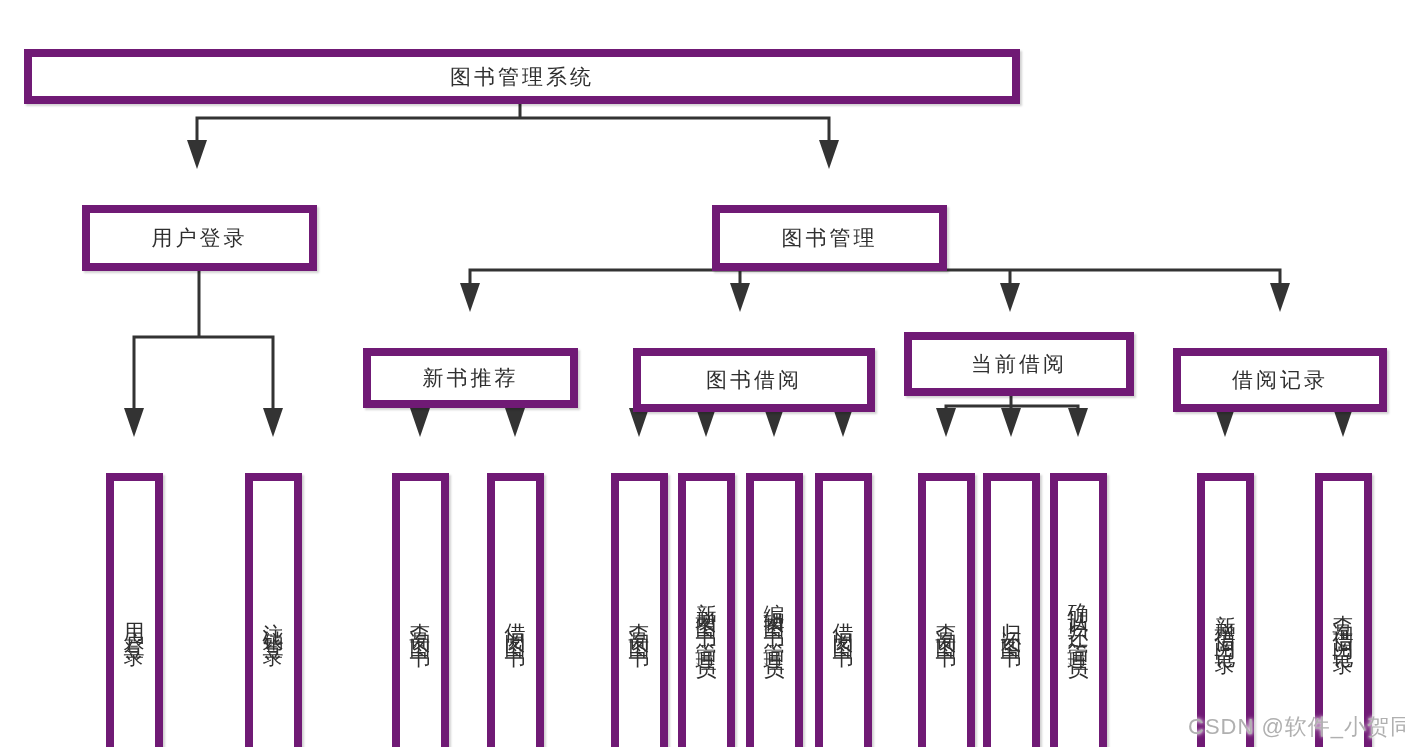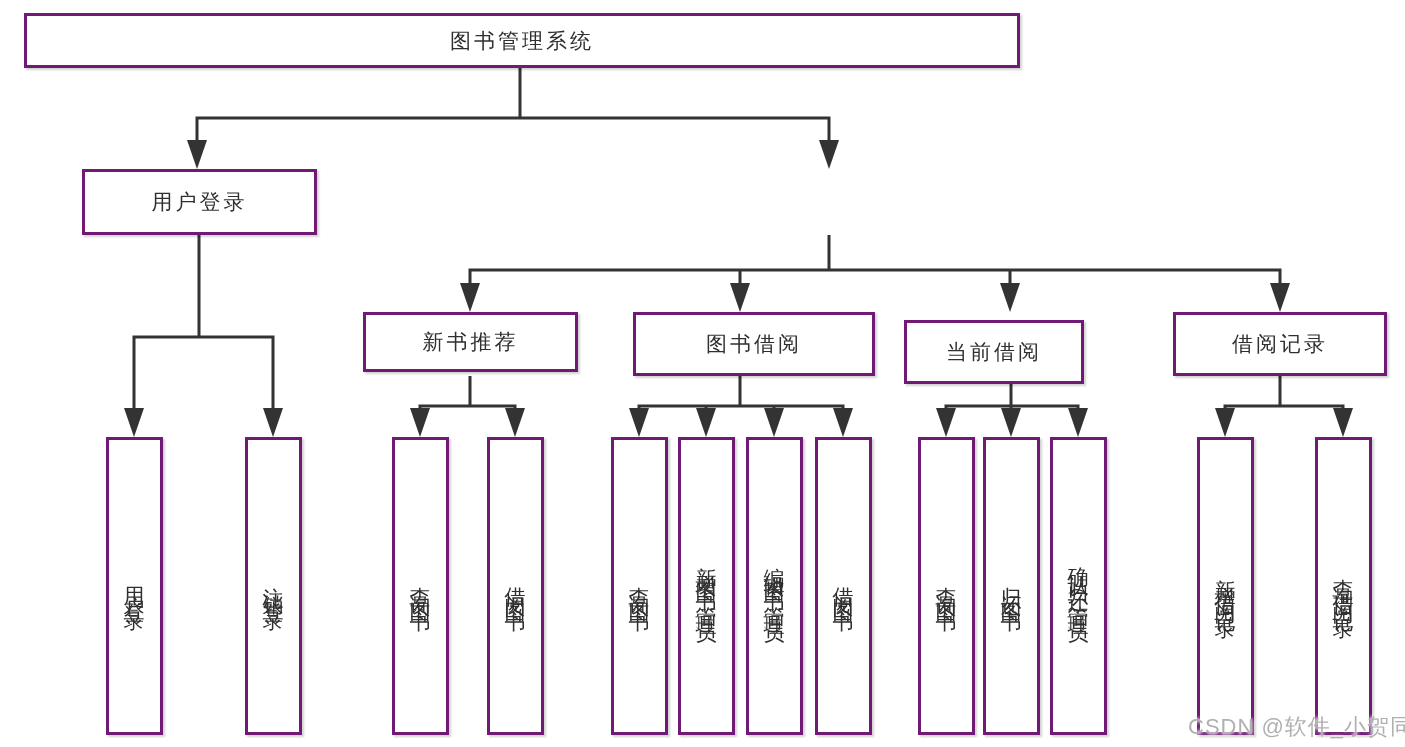--- a/index.html
+++ b/index.html
@@ -6,24 +6,24 @@
   body{
     width:1405px;height:747px;position:relative;overflow:hidden;
     background:#ffffff;
     font-family:"Liberation Sans","DejaVu Sans",sans-serif;
     color:#2f2f2f;
   }
   #canvas{position:absolute;inset:0;width:1405px;height:747px;}
   svg.connectors{position:absolute;left:0;top:0;width:1405px;height:747px;}
   .node{
     position:absolute;box-sizing:border-box;
-    border:3px solid #701a75;background:#ffffff;
+    border:8px solid #701a75;background:#ffffff;
     display:flex;align-items:center;justify-content:center;
     box-shadow:2px 2px 2px rgba(0,0,0,0.18);
-    font-size:21px;letter-spacing:3px;color:#2f2f2f;
+    font-size:21px;letter-spacing:3px;color:#2f2f2f;margin-top:36px;
   }
   .vnode span{
     writing-mode:vertical-rl;
     letter-spacing:8px;line-height:1.1;
     font-size:21px;color:#2f2f2f;
   }
   .watermark{
     position:absolute;left:1188px;top:712px;
     font-size:22px;color:#b0b0b0;letter-spacing:1px;
     text-shadow:0 0 3px #ffffff,0 0 5px #ffffff;
@@ -68,28 +68,31 @@
     </g>
   </svg>
 
   <div class="node" style="left:24px;top:13px;width:996px;height:55px;">
     <span>图书管理系统</span>
   </div>
 
   <div class="node" style="left:82px;top:169px;width:235px;height:66px;">
     <span>用户登录</span>
   </div>
+  <div class="node" style="left:712px;top:169px;width:235px;height:66px;">
+    <span>图书管理</span>
+  </div>
 
   <div class="node" style="left:363px;top:312px;width:215px;height:60px;">
     <span>新书推荐</span>
   </div>
   <div class="node" style="left:633px;top:312px;width:242px;height:64px;">
     <span>图书借阅</span>
   </div>
-  <div class="node" style="left:904px;top:320px;width:180px;height:64px;">
+  <div class="node" style="left:904px;top:296px;width:230px;height:64px;">
     <span>当前借阅</span>
   </div>
   <div class="node" style="left:1173px;top:312px;width:214px;height:64px;">
     <span>借阅记录</span>
   </div>
 
   <div class="node vnode" style="left:106px;top:437px;width:57px;height:298px;">
     <span>用户登录</span>
   </div>
   <div class="node vnode" style="left:245px;top:437px;width:57px;height:298px;">

